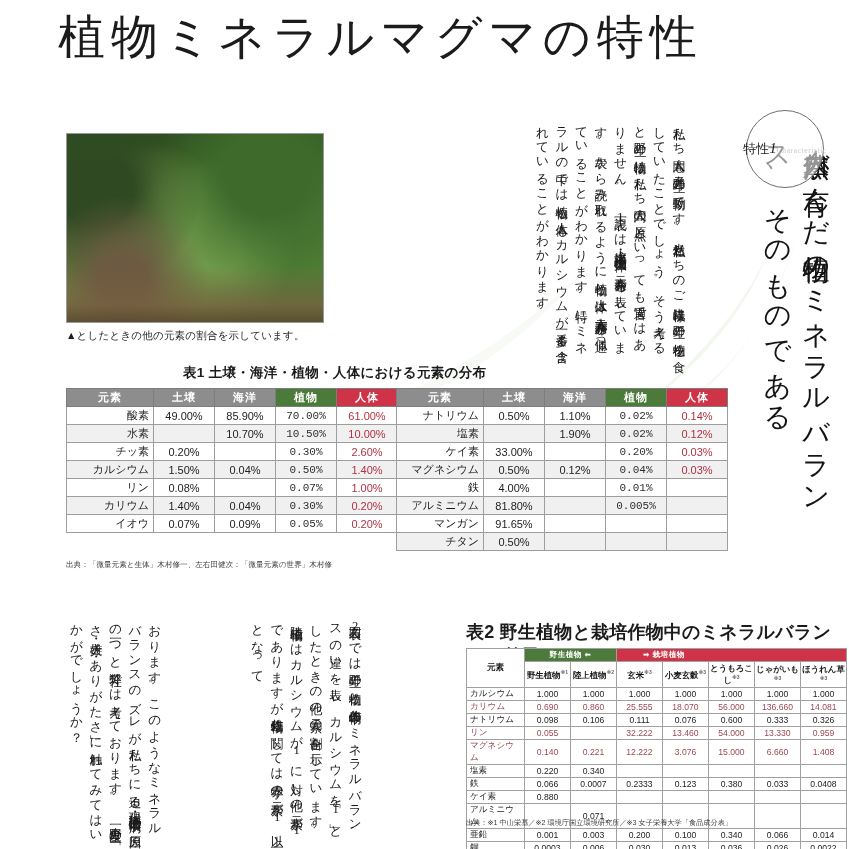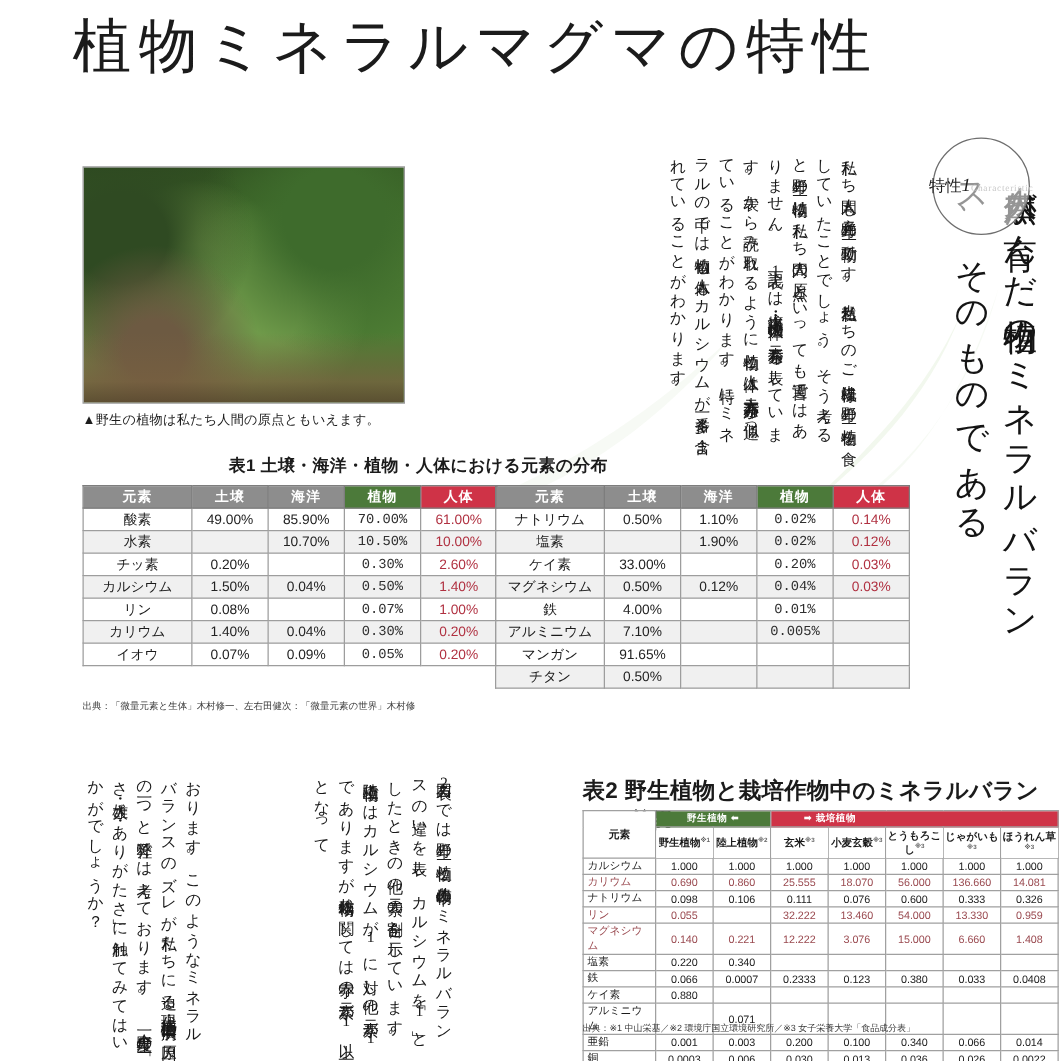--- a/index.html
+++ b/index.html
@@ -102,21 +102,21 @@
   #table1-right{left:396px;top:388px;}
   .t1 th,.t1 td{
     border:1px solid #9d9d9d;padding:1px 4px;height:17px;box-sizing:border-box;
   }
   .t1 thead th{
     color:#ffffff;font-weight:bold;font-size:11px;text-align:center;letter-spacing:1px;
     background:#8d8d8d;border-color:#7d7d7d;
   }
   .t1 thead th.h-plant{background:#4c7a3a;}
   .t1 thead th.h-body{background:#cf3347;}
-  .t1 td.el{width:87px;text-align:center;color:#1a1a1a;}
+  .t1 td.el{width:87px;text-align:right;color:#1a1a1a;}
   .t1 td.v{width:61px;text-align:center;}
   .t1 tbody tr:nth-child(odd) td{background:#ffffff;}
   .t1 tbody tr:nth-child(even) td{background:#f0f0f0;}
   .t1 td.c-soil,.t1 td.c-sea{color:#222;}
   .t1 td.c-plant{color:#2f2f2f;font-family:Liberation Mono, monospace;}
   .t1 td.c-body{color:#b03040;}
   .src1{
     position:absolute;left:66px;top:560px;font-size:7.6px;color:#3a3a3a;letter-spacing:0px;
     font-family:"Liberation Sans","DejaVu Sans",sans-serif;
   }
@@ -165,21 +165,21 @@
   <svg class="leaf" viewBox="0 0 190 240">
     <path d="M10 230 C60 190 120 140 150 60 C120 130 60 185 10 230 Z" fill="#cfe3c0" opacity=".55"></path>
     <path d="M30 235 C90 200 150 150 180 40 C145 150 95 205 30 235 Z" fill="#e2eedb" opacity=".6"></path>
   </svg>
   <svg class="leaf2" viewBox="0 0 260 190">
     <path d="M0 170 C70 150 160 110 255 20 C170 120 80 160 0 170 Z" fill="#e6f0de" opacity=".7"></path>
   </svg>
 
   <div class="photo-wrap">
     <div class="photo"></div>
-    <div class="photo-caption">▲野生の植物は私たち人間の原点ともいえます。</div>
+    <div class="photo-caption">▲としたときの他の元素の割合を示しています。</div>
   </div>
 
   <div class="vtext" id="intro-text">私たち人間も元々野生の動物です。当然私たちのご先祖様は野生の植物を食していたことでしょう。そう考えると野生の植物は私たち人間の原点といっても過言ではありません。　下記表1は土壌・海洋・植物・人体の元素分布を表しています。表から読み取れるように植物と人体は大方元素分布が似通っていることがわかります。特にミネラルの中では植物も人体もカルシウムが一番多く含まれていることがわかります。</div>
 
   <div class="headline">大自然が育んだ植物のミネラルバランス、そのものである</div>
   <div class="badge">
     <div class="badge-jp">
       <span>特性</span><em>1</em>
     </div>
     <div class="badge-en">Characteristic</div>
@@ -289,21 +289,21 @@
         </tr>
         <tr>
           <td class="el">鉄</td>
           <td class="v c-soil">4.00%</td>
           <td class="v c-sea"></td>
           <td class="v c-plant">0.01%</td>
           <td class="v c-body"></td>
         </tr>
         <tr>
           <td class="el">アルミニウム</td>
-          <td class="v c-soil">7.10%</td>
+          <td class="v c-soil">81.80%</td>
           <td class="v c-sea"></td>
           <td class="v c-plant">0.005%</td>
           <td class="v c-body"></td>
         </tr>
         <tr>
           <td class="el">マンガン</td>
           <td class="v c-soil">91.65%</td>
           <td class="v c-sea"></td>
           <td class="v c-plant"></td>
           <td class="v c-body"></td>

